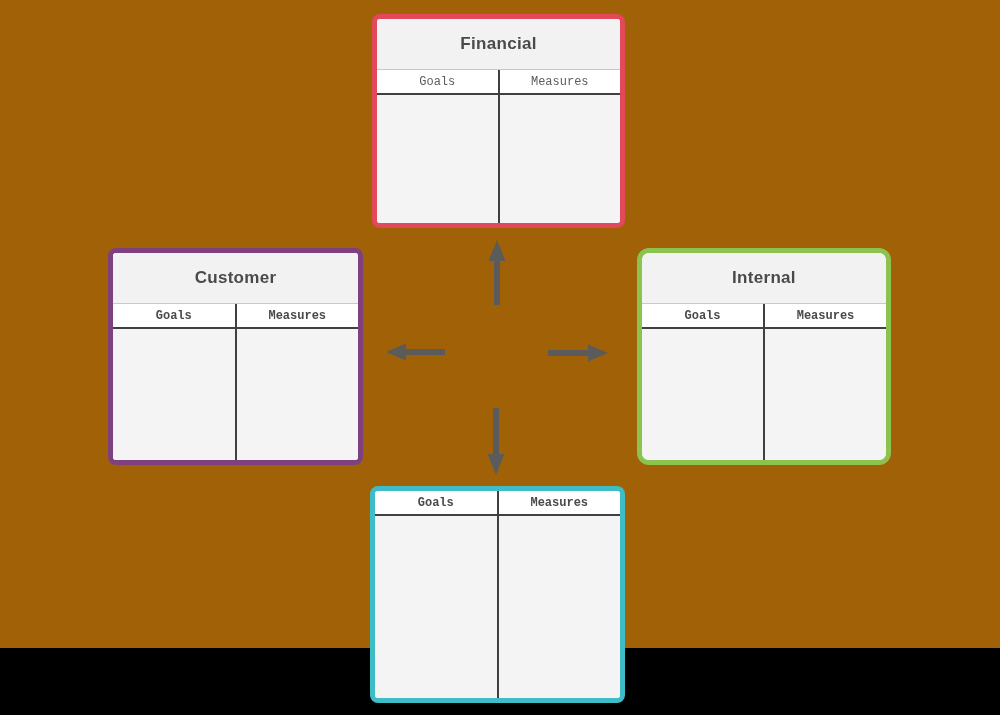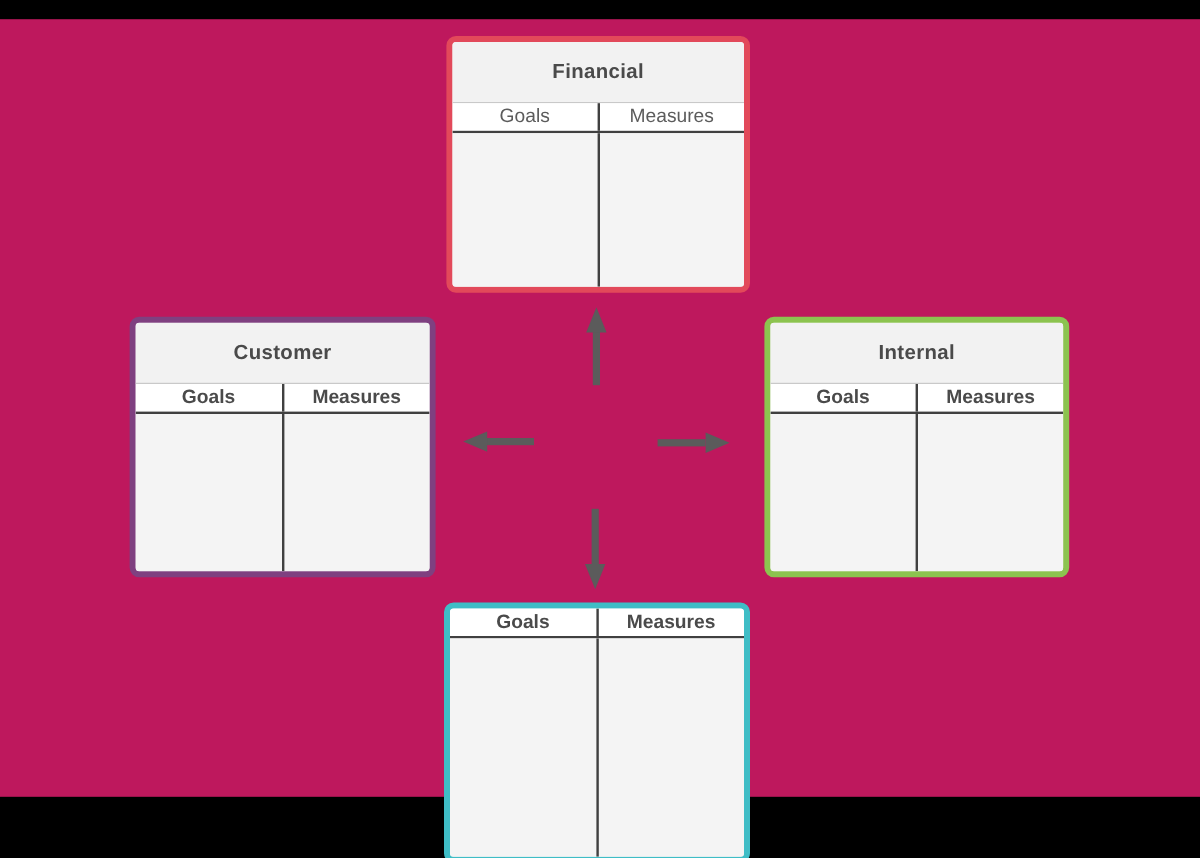--- a/index.html
+++ b/index.html
@@ -10,22 +10,21 @@
     width: 1000px;
     height: 715px;
     background: #000000;
     font-family: "Liberation Sans", sans-serif;
     overflow: hidden;
   }
   .canvas {
     position: relative;
     width: 1000px;
     height: 648px;
-    background: #be185d;
-    margin-top: 16px;
+    background: #a16207;
   }
 
   
   .quadrant {
     position: absolute;
     box-sizing: border-box;
     border: 5px solid #888888;
     border-radius: 8px;
     background: #f4f4f4;
     display: flex;
@@ -55,23 +54,24 @@
     flex: 0 0 23px;
     background: #ffffff;
     border-bottom: 2px solid #404040;
     display: flex;
   }
   .q-header .q-cell {
     flex: 1 1 0;
     display: flex;
     align-items: center;
     justify-content: center;
-    font-size: 16px;
+    font-size: 12px;
     font-weight: bold;
     color: #4a4a4a;
+    font-family: Liberation Mono, monospace;
   }
   .q-header .q-cell:first-child {
     border-right: 2px solid #404040;
   }
   
   .quadrant.financial .q-header .q-cell {
     font-weight: normal;
     color: #5c5c5c;
   }
   .q-body {
@@ -159,21 +159,21 @@
     <div class="q-header">
       <div class="q-cell">Goals</div>
       <div class="q-cell">Measures</div>
     </div>
     <div class="q-body">
       <div class="q-col"></div>
       <div class="q-col"></div>
     </div>
   </div>
 
-  <div class="quadrant internal" style="border-color: rgb(140, 195, 79);">
+  <div class="quadrant internal" style="border-color: rgb(140, 195, 79); border-radius: 12px;">
     <div class="q-title">Internal</div>
     <div class="q-header">
       <div class="q-cell">Goals</div>
       <div class="q-cell">Measures</div>
     </div>
     <div class="q-body">
       <div class="q-col"></div>
       <div class="q-col"></div>
     </div>
   </div>

